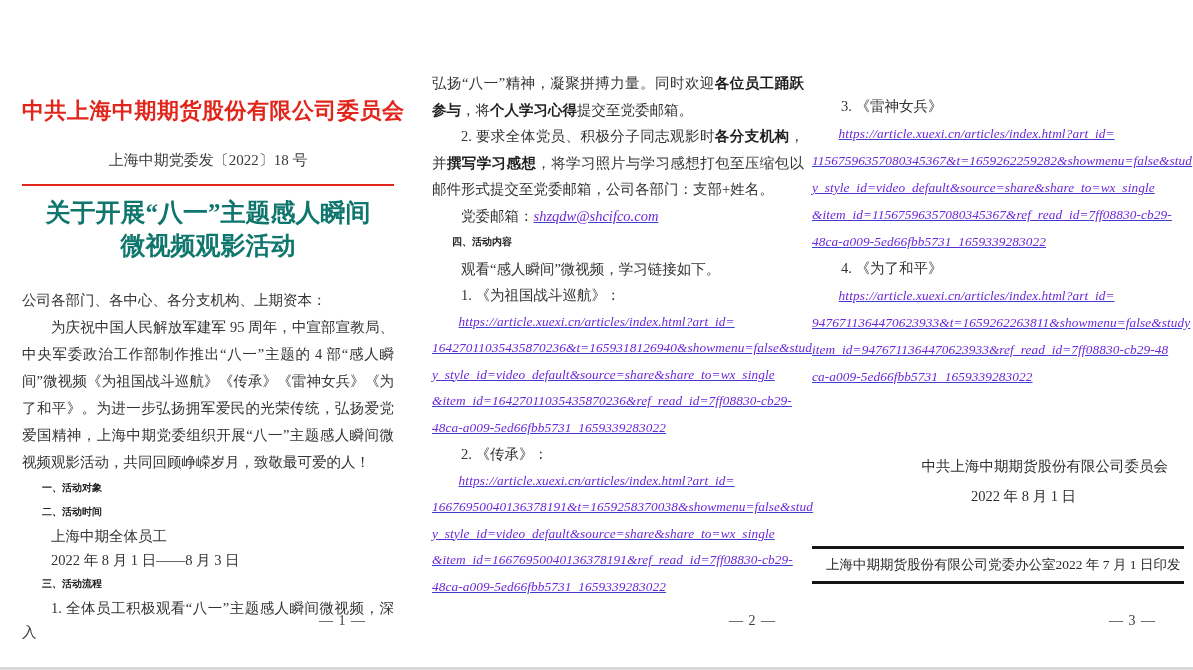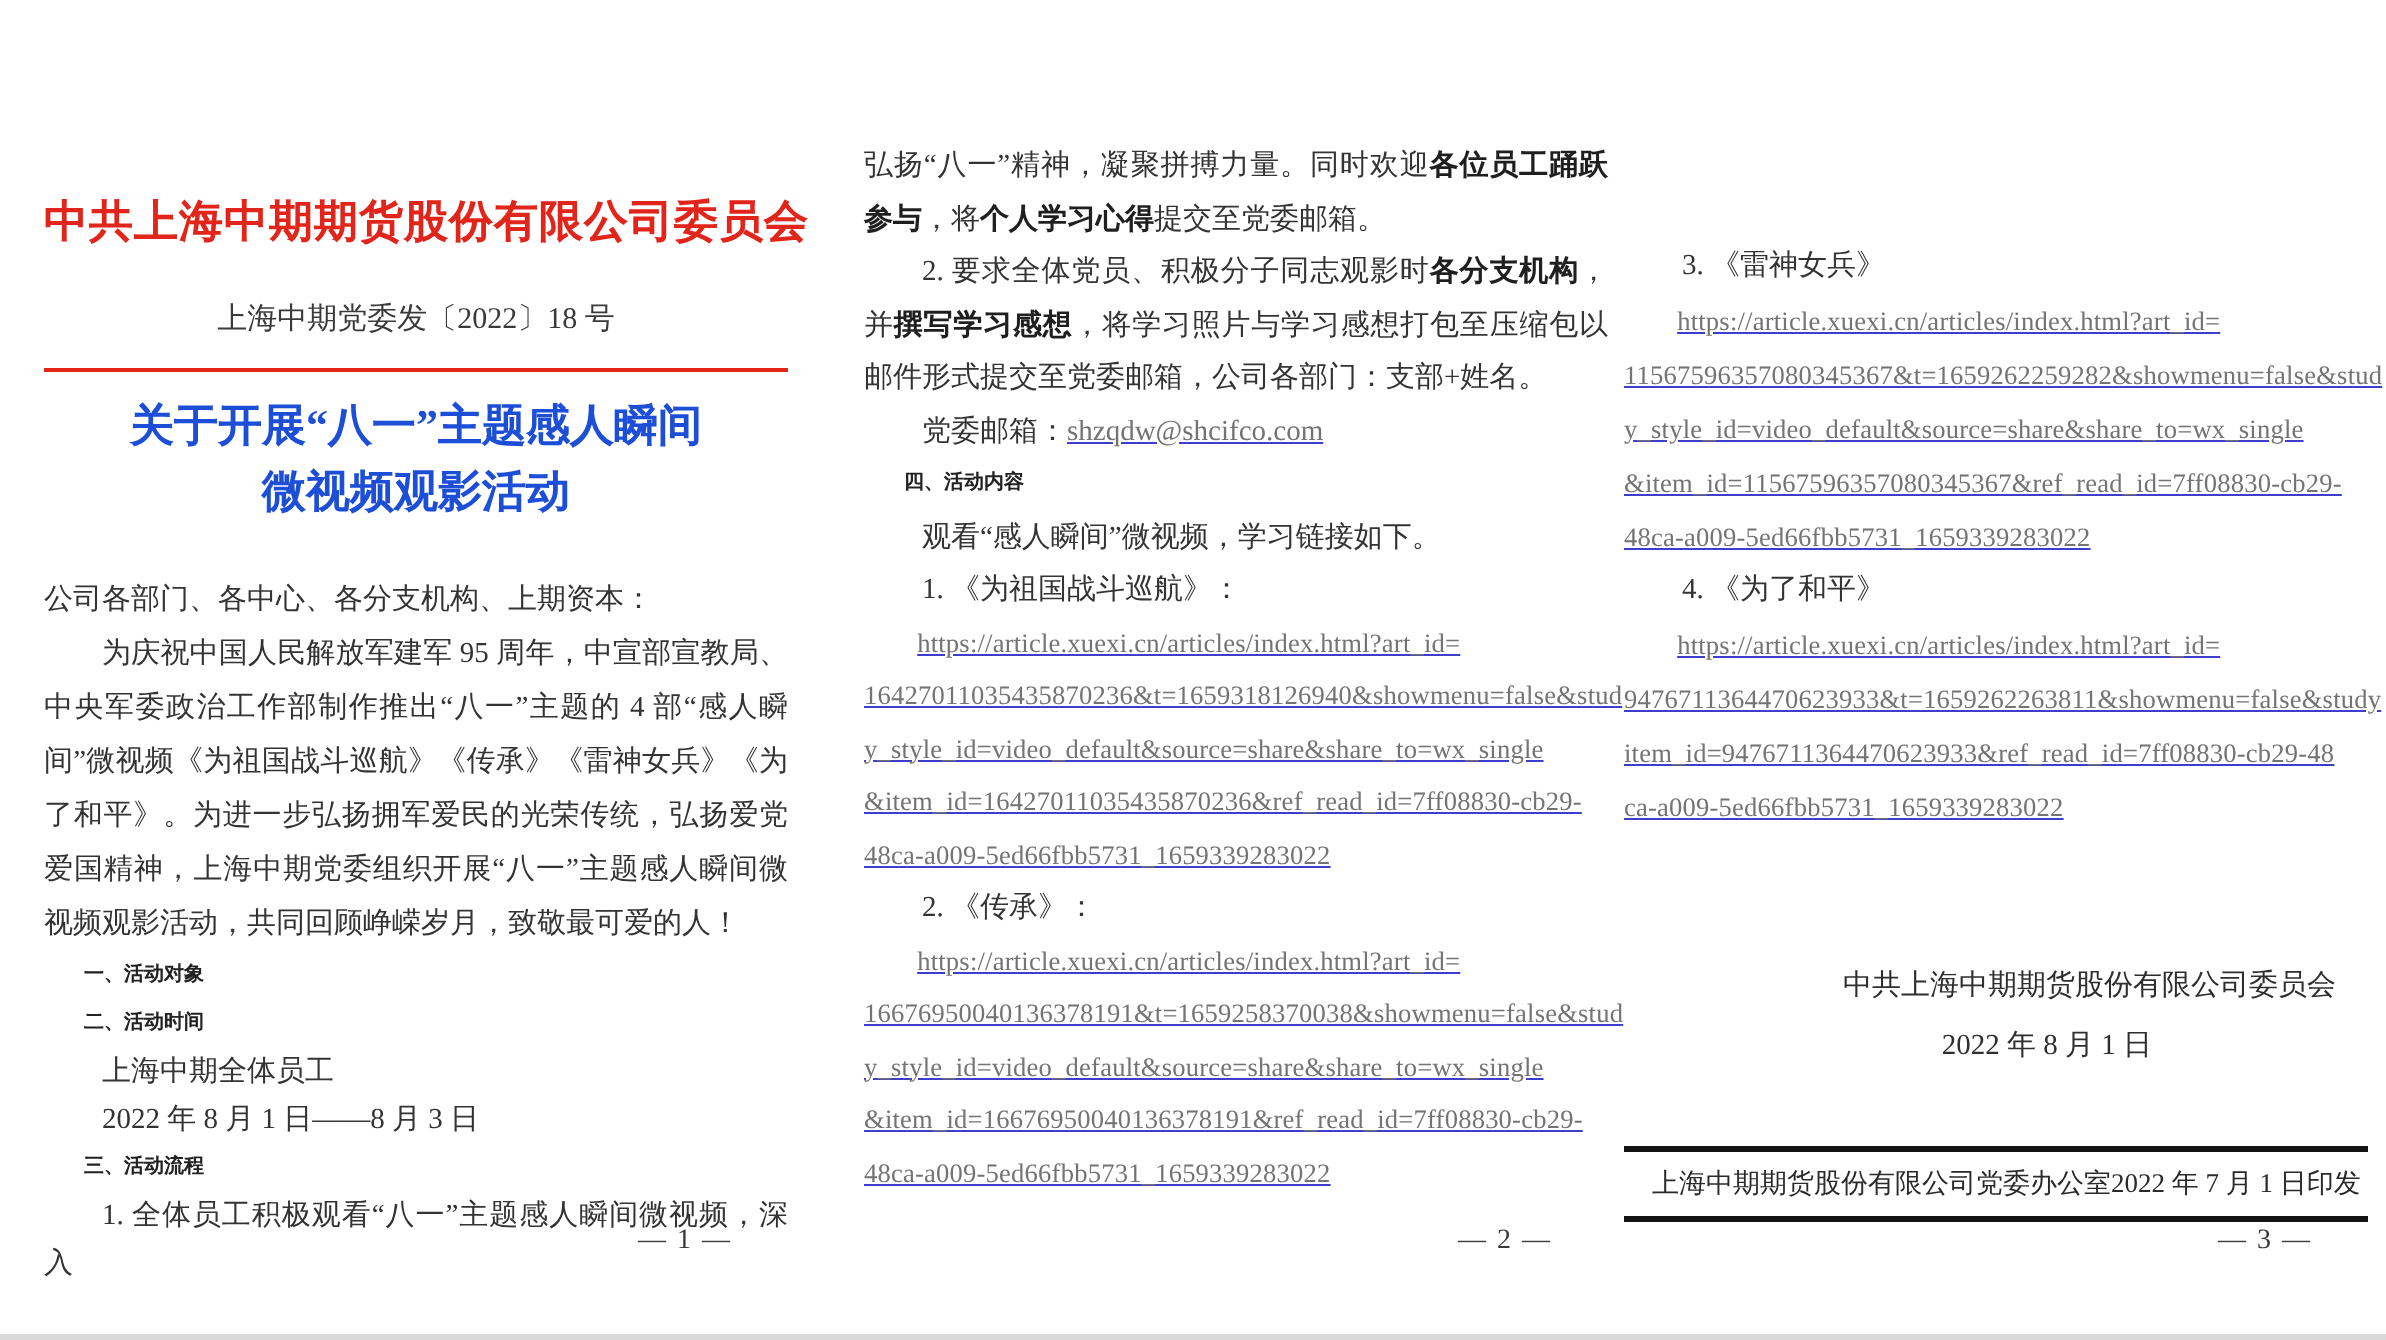--- a/index.html
+++ b/index.html
@@ -39,50 +39,51 @@
     color: #3a3a3a;
   }
   .red-rule {
     margin-top: 12px;
     height: 2px;
     background: #e2251b;
   }
   .doc-title {
     margin-top: 10px;
     text-align: center;
-    font-size: 22px;
+    font-size: 25px;
     line-height: 33px;
     font-weight: bold;
-    color: #1d4ed8;
+    color: #0f766e;
   }
   
   .body-line, .body-para {
     font-size: 14.5px;
     text-align: justify;
     color: #333333;
   }
   .indent { text-indent: 2em; }
   .salutation { margin-top: 24px; line-height: 28px; }
   .p1-para { line-height: 27px; }
   .p1-list { line-height: 24px; }
   .heading { font-weight: bold; color: #222222; font-family: "Liberation Sans", "DejaVu Sans", sans-serif; font-size: 10px; }
   .page-num {
     position: absolute; top: 613px; right: 28px;
     font-size: 14px; color: #3a3a3a; letter-spacing: 1px;
   }
   
   .p2-flow { padding-top: 70px; }
   .p2-flow .row { line-height: 26.5px; }
-  .p3-flow { padding-top: 120px; }
+  .p3-flow { padding-top: 93px; }
   .p3-flow .row { line-height: 27px; }
   .bold { font-weight: bold; color: #1f1f1f; }
   a.link, .link-line {
-    color: #737373;
+    color: #6d28d9;
     text-decoration: underline;
     text-decoration-color: #3d3ecb;
+    font-style: italic;
   }
   a.link { cursor: pointer; }
   .url-block { display: block; }
   .link-line {
     display: block;
     font-size: 13.3px;
     letter-spacing: 0.1px;
     white-space: nowrap;
     text-align: left;
   }

